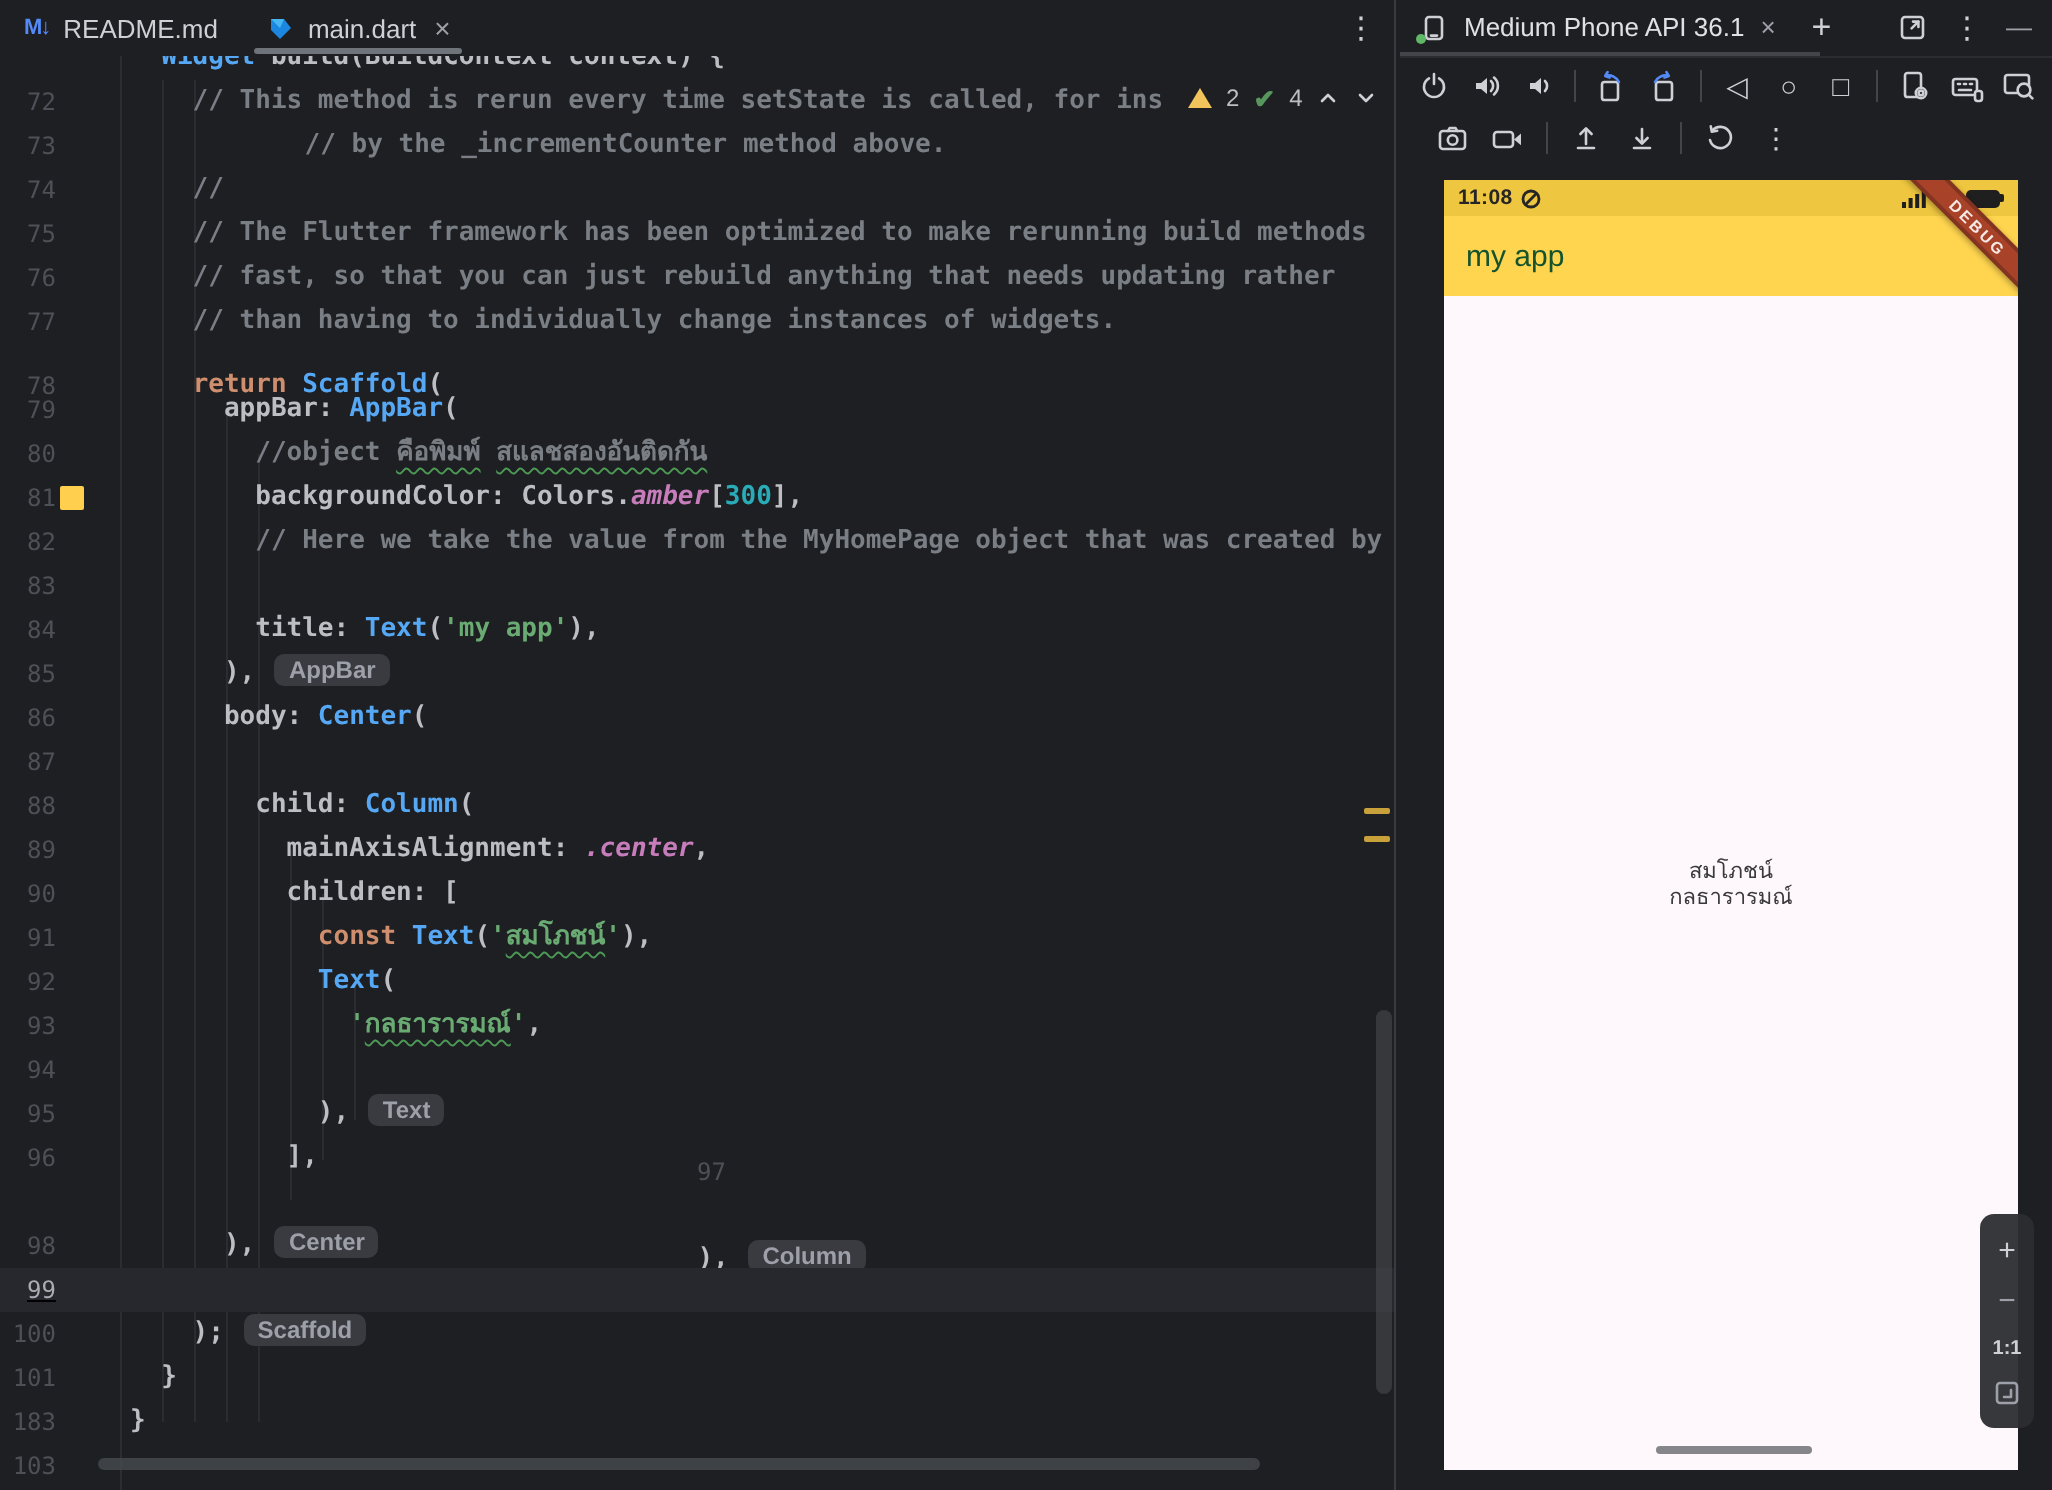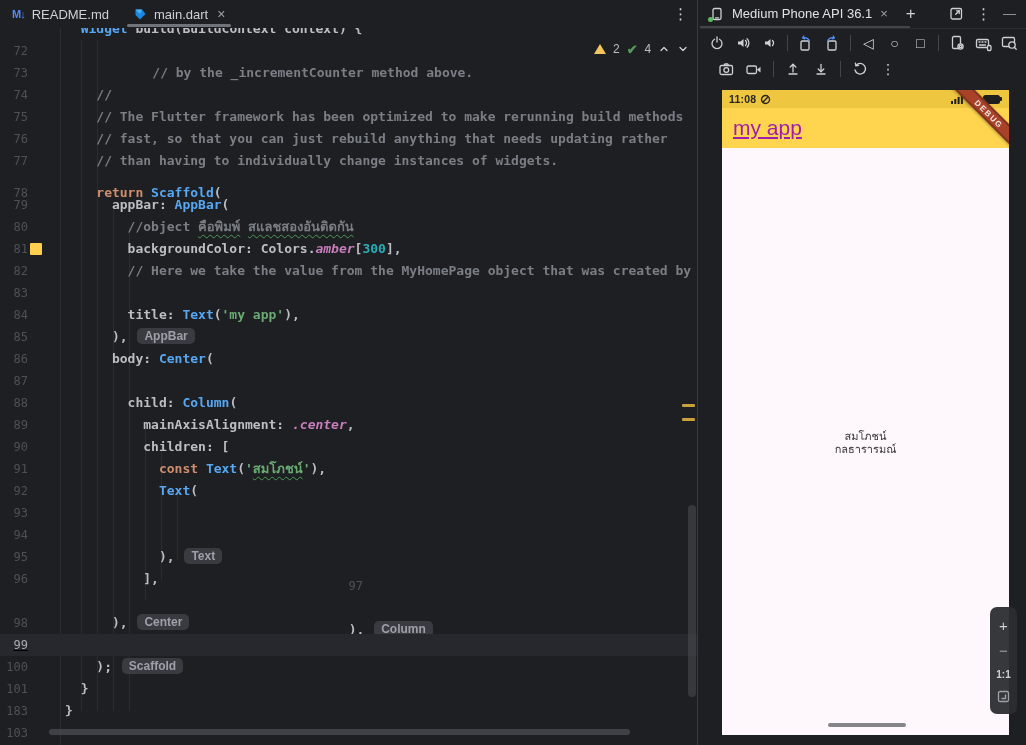--- a/index.html
+++ b/index.html
@@ -72,21 +72,21 @@
 
   
   .phone-area { position:absolute; left:0; top:90px; width:326px; height:706px; }
   .screen { position:absolute; left:22px; top:0; width:287px; height:645px; background:#FEF7FB; overflow:hidden; }
   .statusbar { position:absolute; left:0; top:0; width:287px; height:18px; background:#EFC63F; display:flex; align-items:center; padding:0 7px; color:#262626; }
   .sb-time { font-size:10.5px; font-weight:bold; letter-spacing:.2px; }
   .sb-right { margin-left:auto; display:flex; align-items:center; gap:3px; padding-right:2px; }
   .battery { width:17px; height:9px; background:#1F1F1F; border-radius:2.5px; position:relative; }
   .battery::after { content:""; position:absolute; right:-2px; top:2.5px; width:2px; height:4px; background:#1F1F1F; border-radius:0 1px 1px 0; }
   .appbar { position:absolute; left:0; top:18px; width:287px; height:40px; background:#FFD54F; display:flex; align-items:center; padding-left:11px; }
-  .appbar-title { font-size:21px; color:#a21caf;text-decoration:underline; }
+  .appbar-title { font-size:15px; color:#14532d; }
   .phone-body-text { position:absolute; left:0; top:340px; width:287px; text-align:center; color:#3A3A3A; font-size:11px; line-height:13px; }
   .gesture { position:absolute; left:106px; bottom:8px; width:78px; height:4px; border-radius:2px; background:#86868A; }
   .ribbon { position:absolute; right:-26px; top:17px; width:92px; height:14px; background:#A8432A;
     transform:rotate(45deg); display:flex; align-items:center; justify-content:center;
     color:#F5E9E4; font-size:8px; font-weight:bold; letter-spacing:1.5px;
     border-top:2px solid rgba(0,0,0,.22); border-bottom:2px solid rgba(0,0,0,.22); box-shadow:0 1px 3px rgba(0,0,0,.35); }
 
   .zoomctl { position:absolute; left:290px; top:517px; width:27px; height:107px; background:rgba(43,45,48,.95);
     border-radius:7px; display:flex; flex-direction:column; align-items:center; justify-content:space-evenly; z-index:10; }
   .zbtn { color:#CED0D6; font-size:15px; line-height:15px; }
@@ -112,20 +112,21 @@
 
       <div>
           <div class="code-row" style="top: 18px;">
             <span class="gut"></span>
             <span class="mark"></span>
             <span class="code"><span class="tok-def">  </span><span class="tok-cls">Widget</span><span class="tok-def"> </span><span class="tok-fn">build</span><span class="tok-def">(BuildContext context) {</span></span>
           </div>
           <div class="code-row" style="top: 40px;">
             <span class="gut">72</span>
             <span class="mark"></span>
+            <span class="code"><span class="tok-cm">    // This method is rerun every time setState is called, for ins</span></span>
           </div>
           <div class="code-row" style="top: 62px; gap: 28px;">
             <span class="gut">73</span>
             <span class="mark"></span>
             <span class="code"><span class="tok-cm">    // by the _incrementCounter method above.</span></span>
           </div>
           <div class="code-row" style="top: 84px;">
             <span class="gut">74</span>
             <span class="mark"></span>
             <span class="code"><span class="tok-cm">    //</span></span>
@@ -217,20 +218,21 @@
             <span class="code"><span class="tok-def">            </span><span class="tok-kw">const</span><span class="tok-def"> </span><span class="tok-cls">Text</span><span class="tok-def">(</span><span class="tok-str">'</span><span class="tok-str tok-typo">สมโภชน์</span><span class="tok-str">'</span><span class="tok-def">),</span></span>
           </div>
           <div class="code-row" style="top: 480px;">
             <span class="gut">92</span>
             <span class="mark"></span>
             <span class="code"><span class="tok-def">            </span><span class="tok-cls">Text</span><span class="tok-def">(</span></span>
           </div>
           <div class="code-row" style="top: 502px;">
             <span class="gut">93</span>
             <span class="mark"></span>
+            <span class="code"><span class="tok-def">              </span><span class="tok-str">'</span><span class="tok-str tok-typo">กลธารารมณ์</span><span class="tok-str">'</span><span class="tok-def">,</span></span>
           </div>
           <div class="code-row" style="top: 524px;">
             <span class="gut">94</span>
             <span class="mark"></span>
             <span class="code"></span>
           </div>
           <div class="code-row" style="top: 546px;">
             <span class="gut">95</span>
             <span class="mark"></span>
             <span class="code"><span class="tok-def">            ), </span><span class="inlay">Text</span></span>

